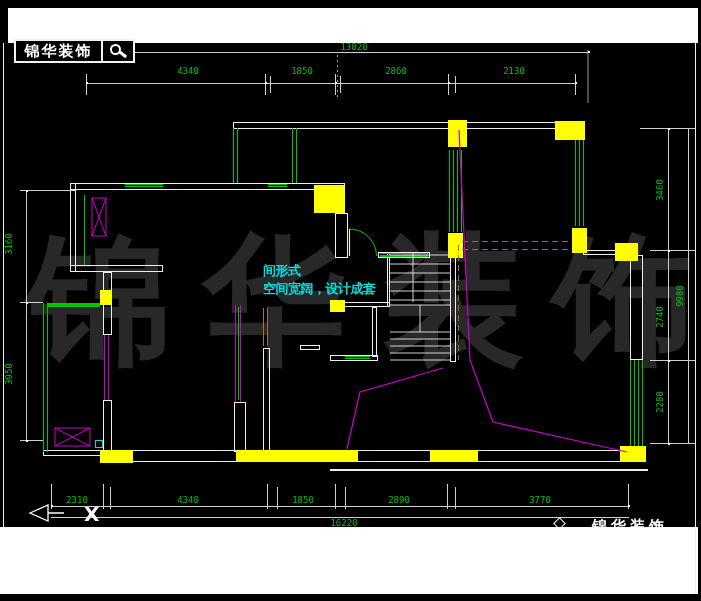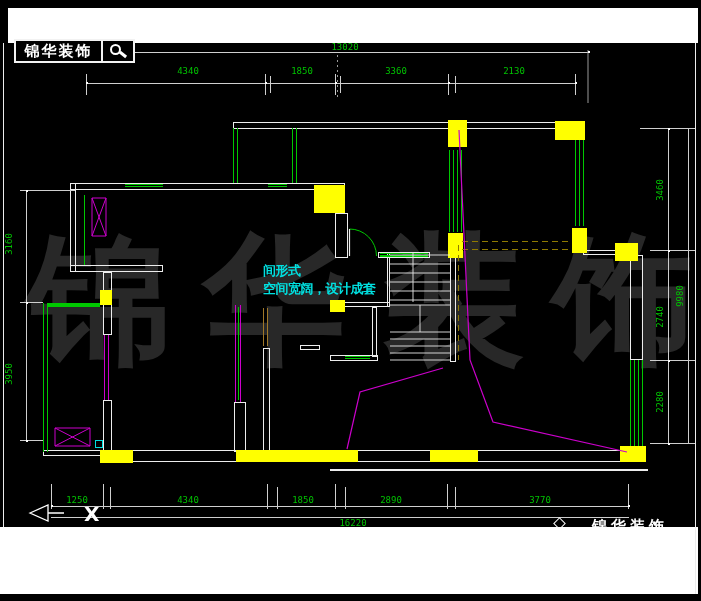--- a/index.html
+++ b/index.html
@@ -184,31 +184,31 @@
   <div class="abs dot" style="left:51px;top:505px"></div>
   <div class="abs dot" style="left:628px;top:505px"></div>
   <div class="abs dot" style="left:26px;top:190px"></div>
   <div class="abs dot" style="left:26px;top:302px"></div>
   <div class="abs dot" style="left:26px;top:440px"></div>
   <div class="abs dot" style="left:668px;top:128px"></div>
   <div class="abs dot" style="left:668px;top:250px"></div>
   <div class="abs dot" style="left:668px;top:360px"></div>
   <div class="abs dot" style="left:668px;top:443px"></div>
 
-  <div class="abs dimtext" style="left:295px;top:42px;width:100px">13020</div>
+  <div class="abs dimtext" style="left:304px;top:42px;width:100px">13020</div>
   <div class="abs dimtext" style="left:148px;top:66px;width:80px">4340</div>
   <div class="abs dimtext" style="left:262px;top:66px;width:80px">1850</div>
-  <div class="abs dimtext" style="left:356px;top:66px;width:80px">3360</div>
+  <div class="abs dimtext" style="left:356px;top:66px;width:80px">2860</div>
   <div class="abs dimtext" style="left:474px;top:66px;width:80px">2130</div>
-  <div class="abs dimtext" style="left:37px;top:495px;width:80px">1250</div>
+  <div class="abs dimtext" style="left:37px;top:495px;width:80px">2310</div>
   <div class="abs dimtext" style="left:148px;top:495px;width:80px">4340</div>
   <div class="abs dimtext" style="left:263px;top:495px;width:80px">1850</div>
-  <div class="abs dimtext" style="left:351px;top:495px;width:80px">2890</div>
+  <div class="abs dimtext" style="left:359px;top:495px;width:80px">2890</div>
   <div class="abs dimtext" style="left:500px;top:495px;width:80px">3770</div>
-  <div class="abs dimtext" style="left:313px;top:518px;width:80px">16220</div>
+  <div class="abs dimtext" style="left:304px;top:518px;width:80px">16220</div>
   <div class="abs dimtext vdim" style="left:4px;top:272px;width:56px">3160</div>
   <div class="abs dimtext vdim" style="left:4px;top:402px;width:56px">3950</div>
   <div class="abs dimtext vdim" style="left:655px;top:218px;width:56px">3460</div>
   <div class="abs dimtext vdim" style="left:655px;top:345px;width:56px">2740</div>
   <div class="abs dimtext vdim" style="left:655px;top:430px;width:56px">2280</div>
   <div class="abs dimtext vdim" style="left:675px;top:324px;width:56px">9980</div>
 
   <div class="abs note" style="left:263px;top:262px">
     <div>间形式</div>
     <div>空间宽阔，设计成套</div>

